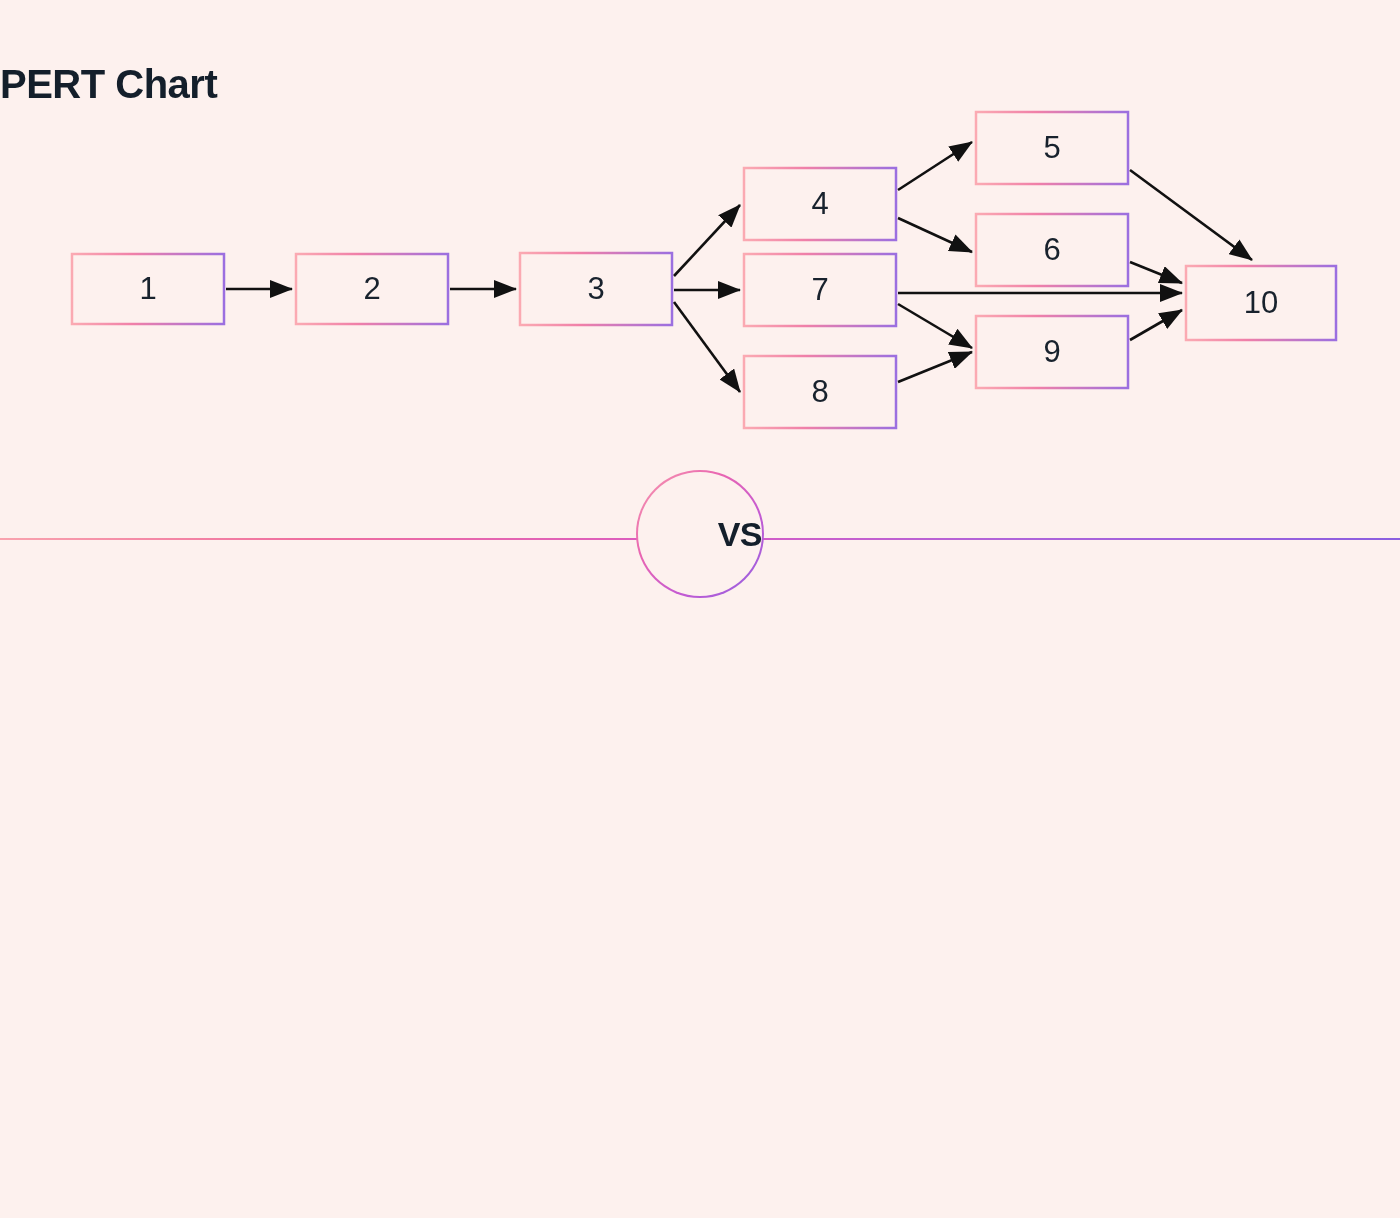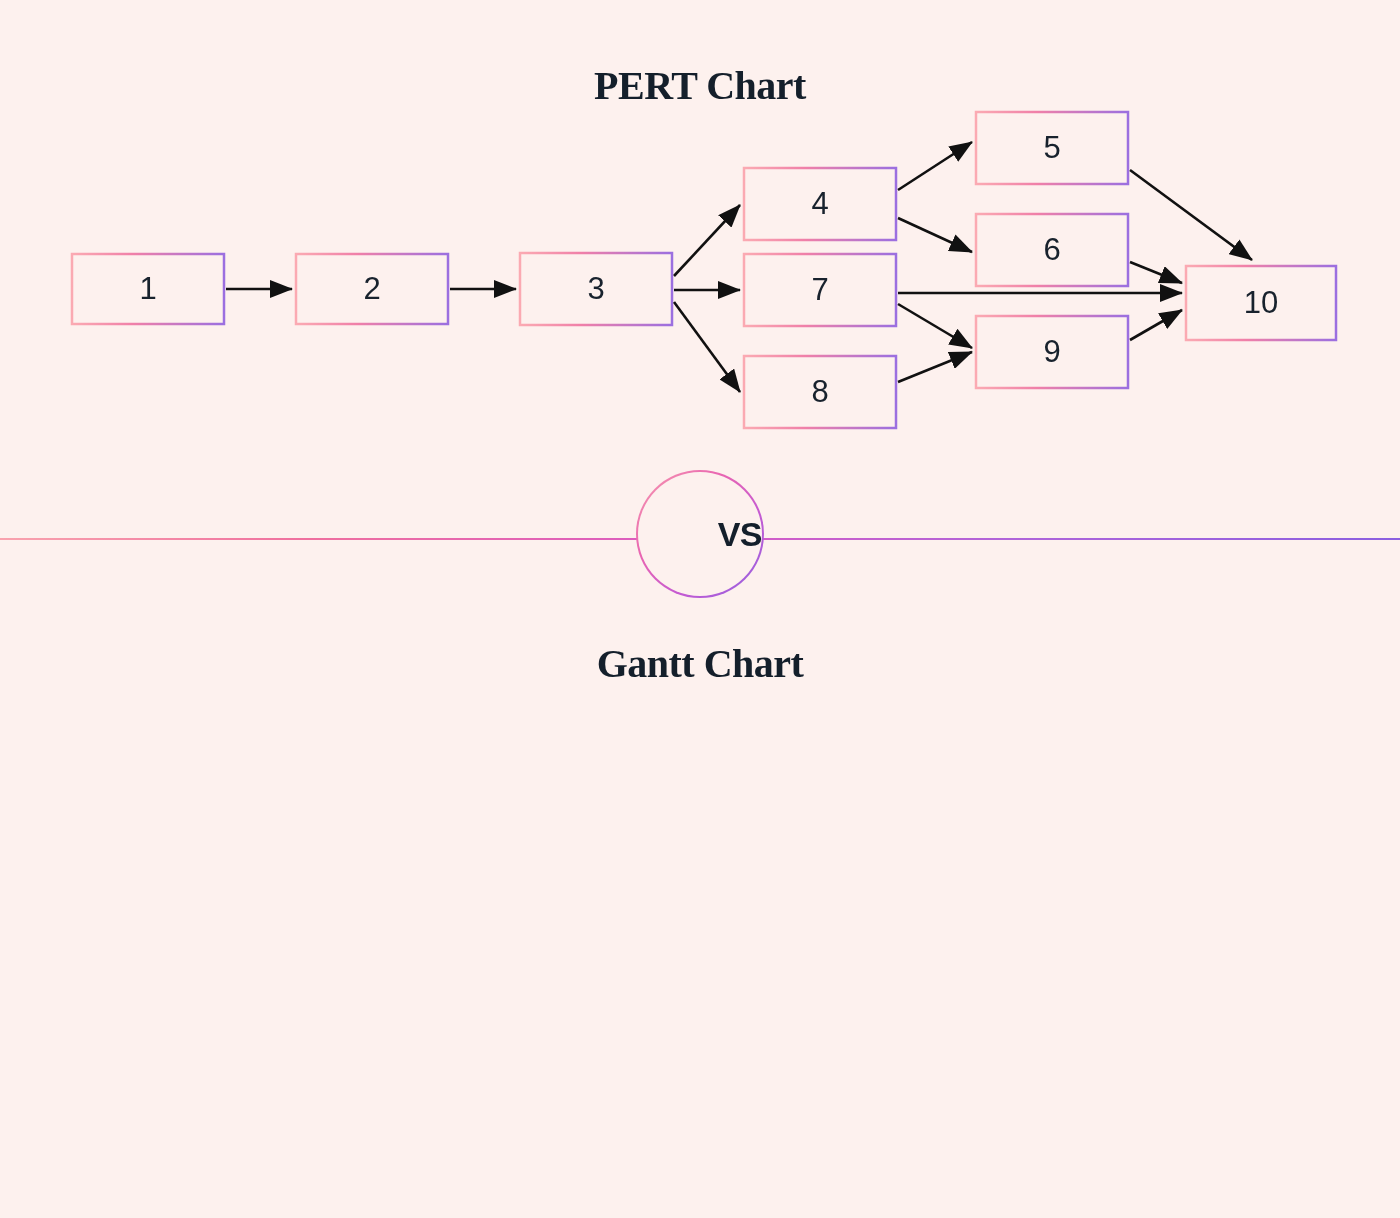--- a/index.html
+++ b/index.html
@@ -10,26 +10,25 @@
     width: 1400px;
     height: 1218px;
     background: #fdf1ee;
     font-family: "Liberation Sans", sans-serif;
     overflow: hidden;
     position: relative;
   }
 
   
   .section-title {
-    text-align: center;
     font-size: 40px;
     font-weight: bold;
     color: #141f2b;
     letter-spacing: -0.5px;
-    font-family: Liberation Serif, serif;
+    font-family: Liberation Sans, sans-serif;
   }
 
   
   #pert-section {
     position: relative;
     width: 1400px;
     height: 470px;
   }
   #pert-title {
     position: absolute;
@@ -170,15 +169,14 @@
 </div>
 
 <div id="vs-divider">
   <div id="vs-line"></div>
   <div id="vs-circle">
     <span id="vs-label">VS</span>
   </div>
 </div>
 
 <div id="gantt-section">
-  <div id="gantt-title" class="section-title">Gantt Chart</div>
   <div id="gantt-area"></div>
 </div>
 
 </body></html>

